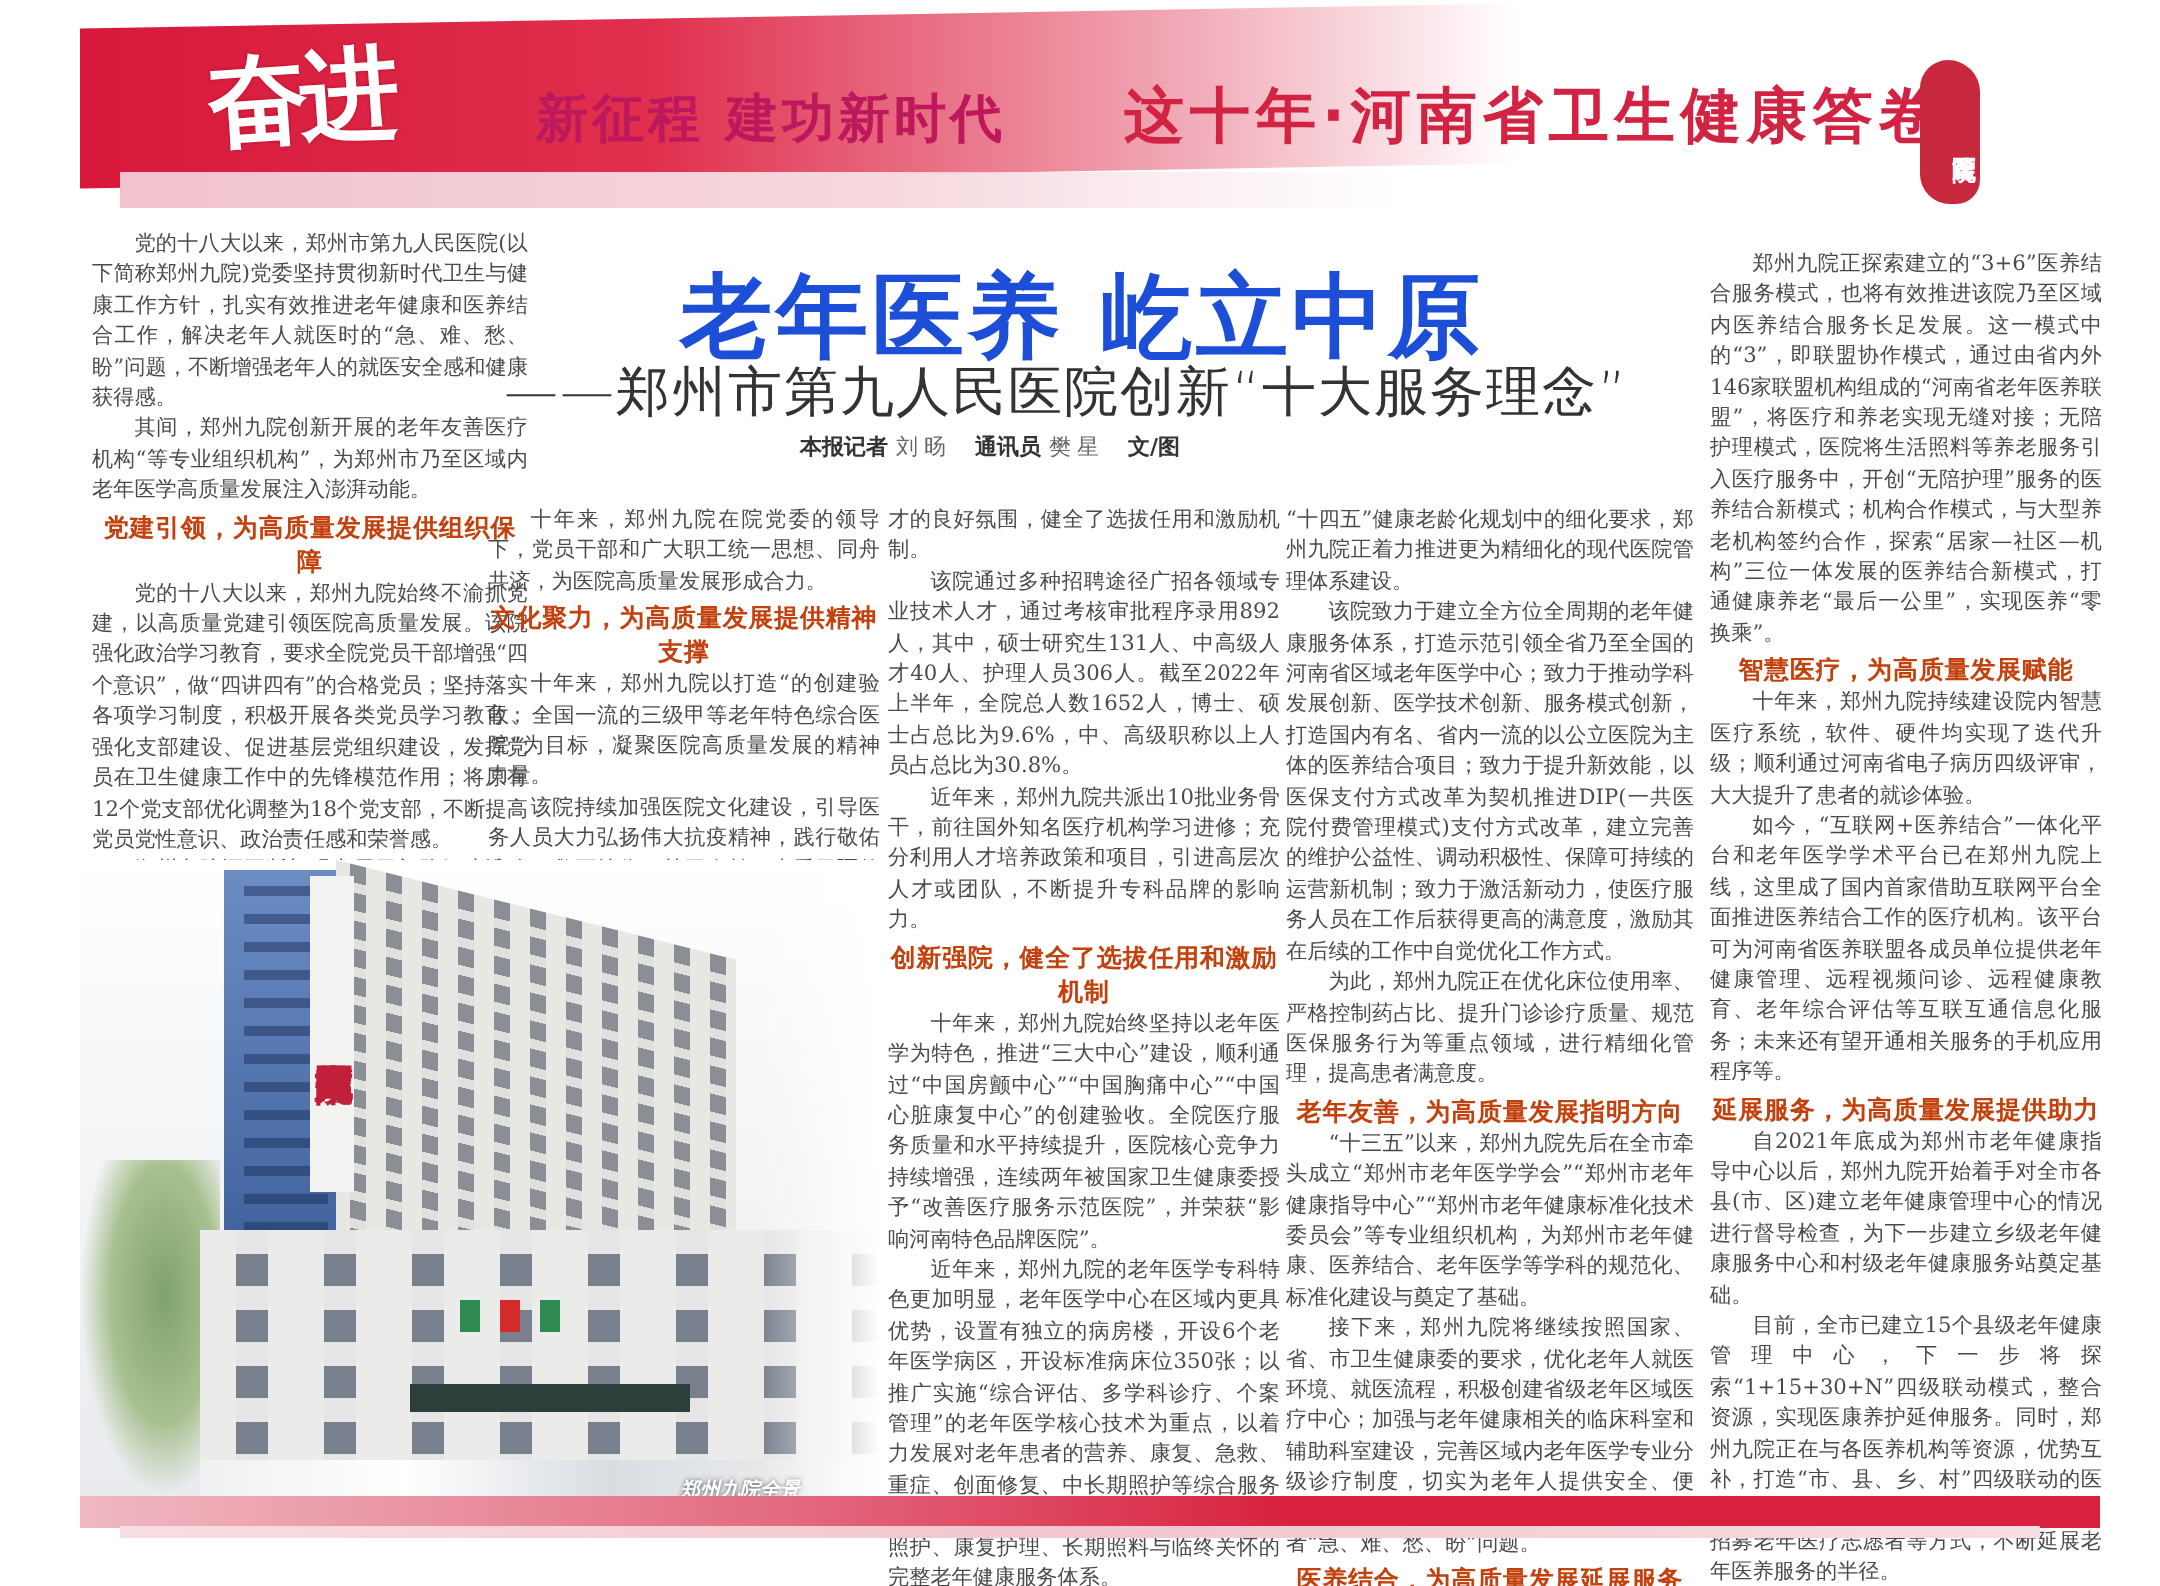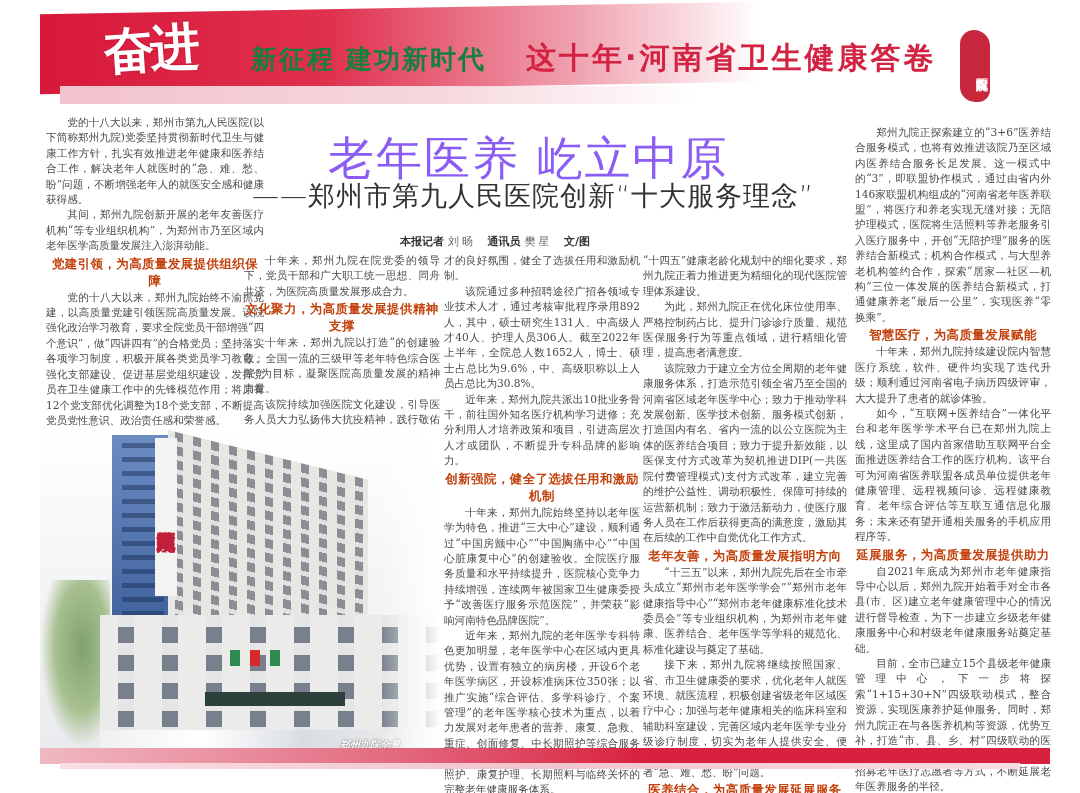--- a/index.html
+++ b/index.html
@@ -9,35 +9,35 @@
   
   .banner { position:absolute; left:0; top:0; width:1080px; height:112px; }
   .banner-band { position:absolute; left:40px; top:8px; width:720px; height:80px;
     background:linear-gradient(90deg,#d8183a 0%,#e0304e 40%,#f0a4b2 75%,rgba(255,255,255,0) 100%);
     transform:skewY(-1deg); }
   .banner-shadow { position:absolute; left:60px; top:86px; width:640px; height:18px;
     background:linear-gradient(90deg,#f2c3cc 0%,#f6d8de 60%,rgba(255,255,255,0) 100%); }
   .brush { position:absolute; left:104px; top:16px; font-family:"DejaVu Serif", serif; font-weight:bold;
     font-size:50px; color:#fff; letter-spacing:-4px; transform:rotate(-4deg);
     text-shadow:0 0 2px #b3102a; }
-  .banner-sub { position:absolute; left:251px; top:42px; font-family:"DejaVu Sans", sans-serif;
-    font-weight:bold; font-size:26px; color:#15803d; letter-spacing:2px; }
-  .banner-main { position:absolute; left:526px; top:38px; font-family:"DejaVu Sans", sans-serif;
+  .banner-sub { position:absolute; left:268px; top:42px; font-family:"DejaVu Sans", sans-serif;
+    font-weight:bold; font-size:26px; color:#be185d; letter-spacing:2px; }
+  .banner-main { position:absolute; left:562px; top:38px; font-family:"DejaVu Sans", sans-serif;
     font-weight:bold; font-size:30px; color:#d22342; letter-spacing:3px; }
   .seal { position:absolute; left:960px; top:30px; width:30px; height:72px; background:#c8283e;
     border-radius:14px 16px 12px 15px; color:#fff; font-family:"DejaVu Sans", sans-serif;
     font-weight:bold; font-size:12px; line-height:16px; text-align:center; padding-top:5px;
     box-sizing:border-box; writing-mode:vertical-rl; text-orientation:upright; }
 
   
-  .headline { position:absolute; left:328px; top:128px; font-family:"DejaVu Serif", serif;
-    font-weight:normal; font-size:46px; color:#8b5cf6; letter-spacing:2px; }
+  .headline { position:absolute; left:340px; top:128px; font-family:"DejaVu Serif", serif;
+    font-weight:bold; font-size:46px; color:#1d4ed8; letter-spacing:2px; }
   .subhead { position:absolute; left:252px; top:178px; font-family:"DejaVu Sans", sans-serif;
     font-size:27px; color:#333; font-weight:300; letter-spacing:1px; }
-  .byline { position:absolute; left:400px; top:234px; font-family:"DejaVu Sans", sans-serif;
+  .byline { position:absolute; left:400px; top:216px; font-family:"DejaVu Sans", sans-serif;
     font-size:11px; color:#333; }
   .byline b { font-weight:bold; }
   .byline span.n { color:#666; margin:0 8px 0 4px; letter-spacing:3px; }
 
   
   .col { position:absolute; font-size:10.6px; line-height:15.4px; color:#4a4a4a;
     text-align:justify; }
   .col p { margin:0; text-indent:2em; }
   .col h3 { margin:1px 0; font-family:"DejaVu Sans", sans-serif; font-weight:bold; font-size:12.4px;
     line-height:17px; color:#c2410c; text-align:center; text-indent:0; letter-spacing:0.5px; }
@@ -126,22 +126,22 @@
   <p>该院通过多种招聘途径广招各领域专业技术人才，通过考核审批程序录用892人，其中，硕士研究生131人、中高级人才40人、护理人员306人。截至2022年上半年，全院总人数1652人，博士、硕士占总比为9.6%，中、高级职称以上人员占总比为30.8%。</p>
   <p>近年来，郑州九院共派出10批业务骨干，前往国外知名医疗机构学习进修；充分利用人才培养政策和项目，引进高层次人才或团队，不断提升专科品牌的影响力。</p>
   <h3>创新强院，健全了选拔任用和激励机制</h3>
   <p>十年来，郑州九院始终坚持以老年医学为特色，推进“三大中心”建设，顺利通过“中国房颤中心”“中国胸痛中心”“中国心脏康复中心”的创建验收。全院医疗服务质量和水平持续提升，医院核心竞争力持续增强，连续两年被国家卫生健康委授予“改善医疗服务示范医院”，并荣获“影响河南特色品牌医院”。</p>
   <p>近年来，郑州九院的老年医学专科特色更加明显，老年医学中心在区域内更具优势，设置有独立的病房楼，开设6个老年医学病区，开设标准病床位350张；以推广实施“综合评估、多学科诊疗、个案管理”的老年医学核心技术为重点，以着力发展对老年患者的营养、康复、急救、重症、创面修复、中长期照护等综合服务为支撑，建立起了老年急性期治疗、中期照护、康复护理、长期照料与临终关怀的完整老年健康服务体系。</p>
 
 </div>
 
 <div class="col" id="col4">
   <p style="text-indent:0">“十四五”健康老龄化规划中的细化要求，郑州九院正着力推进更为精细化的现代医院管理体系建设。</p>
+  <p>该院致力于建立全方位全周期的老年健康服务体系，打造示范引领全省乃至全国的河南省区域老年医学中心；致力于推动学科发展创新、医学技术创新、服务模式创新，打造国内有名、省内一流的以公立医院为主体的医养结合项目；致力于提升新效能，以医保支付方式改革为契机推进DIP(一共医院付费管理模式)支付方式改革，建立完善的维护公益性、调动积极性、保障可持续的运营新机制；致力于激活新动力，使医疗服务人员在工作后获得更高的满意度，激励其在后续的工作中自觉优化工作方式。</p>
   <p>为此，郑州九院正在优化床位使用率、严格控制药占比、提升门诊诊疗质量、规范医保服务行为等重点领域，进行精细化管理，提高患者满意度。</p>
-  <p>该院致力于建立全方位全周期的老年健康服务体系，打造示范引领全省乃至全国的河南省区域老年医学中心；致力于推动学科发展创新、医学技术创新、服务模式创新，打造国内有名、省内一流的以公立医院为主体的医养结合项目；致力于提升新效能，以医保支付方式改革为契机推进DIP(一共医院付费管理模式)支付方式改革，建立完善的维护公益性、调动积极性、保障可持续的运营新机制；致力于激活新动力，使医疗服务人员在工作后获得更高的满意度，激励其在后续的工作中自觉优化工作方式。</p>
   <h3>老年友善，为高质量发展指明方向</h3>
   <p>“十三五”以来，郑州九院先后在全市牵头成立“郑州市老年医学学会”“郑州市老年健康指导中心”“郑州市老年健康标准化技术委员会”等专业组织机构，为郑州市老年健康、医养结合、老年医学等学科的规范化、标准化建设与奠定了基础。</p>
   <p>接下来，郑州九院将继续按照国家、省、市卫生健康委的要求，优化老年人就医环境、就医流程，积极创建省级老年区域医疗中心；加强与老年健康相关的临床科室和辅助科室建设，完善区域内老年医学专业分级诊疗制度，切实为老年人提供安全、便捷、舒适的医疗服务，更好地解决老年患者“急、难、愁、盼”问题。</p>
   <h3>医养结合，为高质量发展延展服务半径</h3>
 
 </div>
 
 <div class="col" id="col5">
   <p>郑州九院正探索建立的“3+6”医养结合服务模式，也将有效推进该院乃至区域内医养结合服务长足发展。这一模式中的“3”，即联盟协作模式，通过由省内外146家联盟机构组成的“河南省老年医养联盟”，将医疗和养老实现无缝对接；无陪护理模式，医院将生活照料等养老服务引入医疗服务中，开创“无陪护理”服务的医养结合新模式；机构合作模式，与大型养老机构签约合作，探索“居家—社区—机构”三位一体发展的医养结合新模式，打通健康养老“最后一公里”，实现医养“零换乘”。</p>
   <h3>智慧医疗，为高质量发展赋能</h3>

